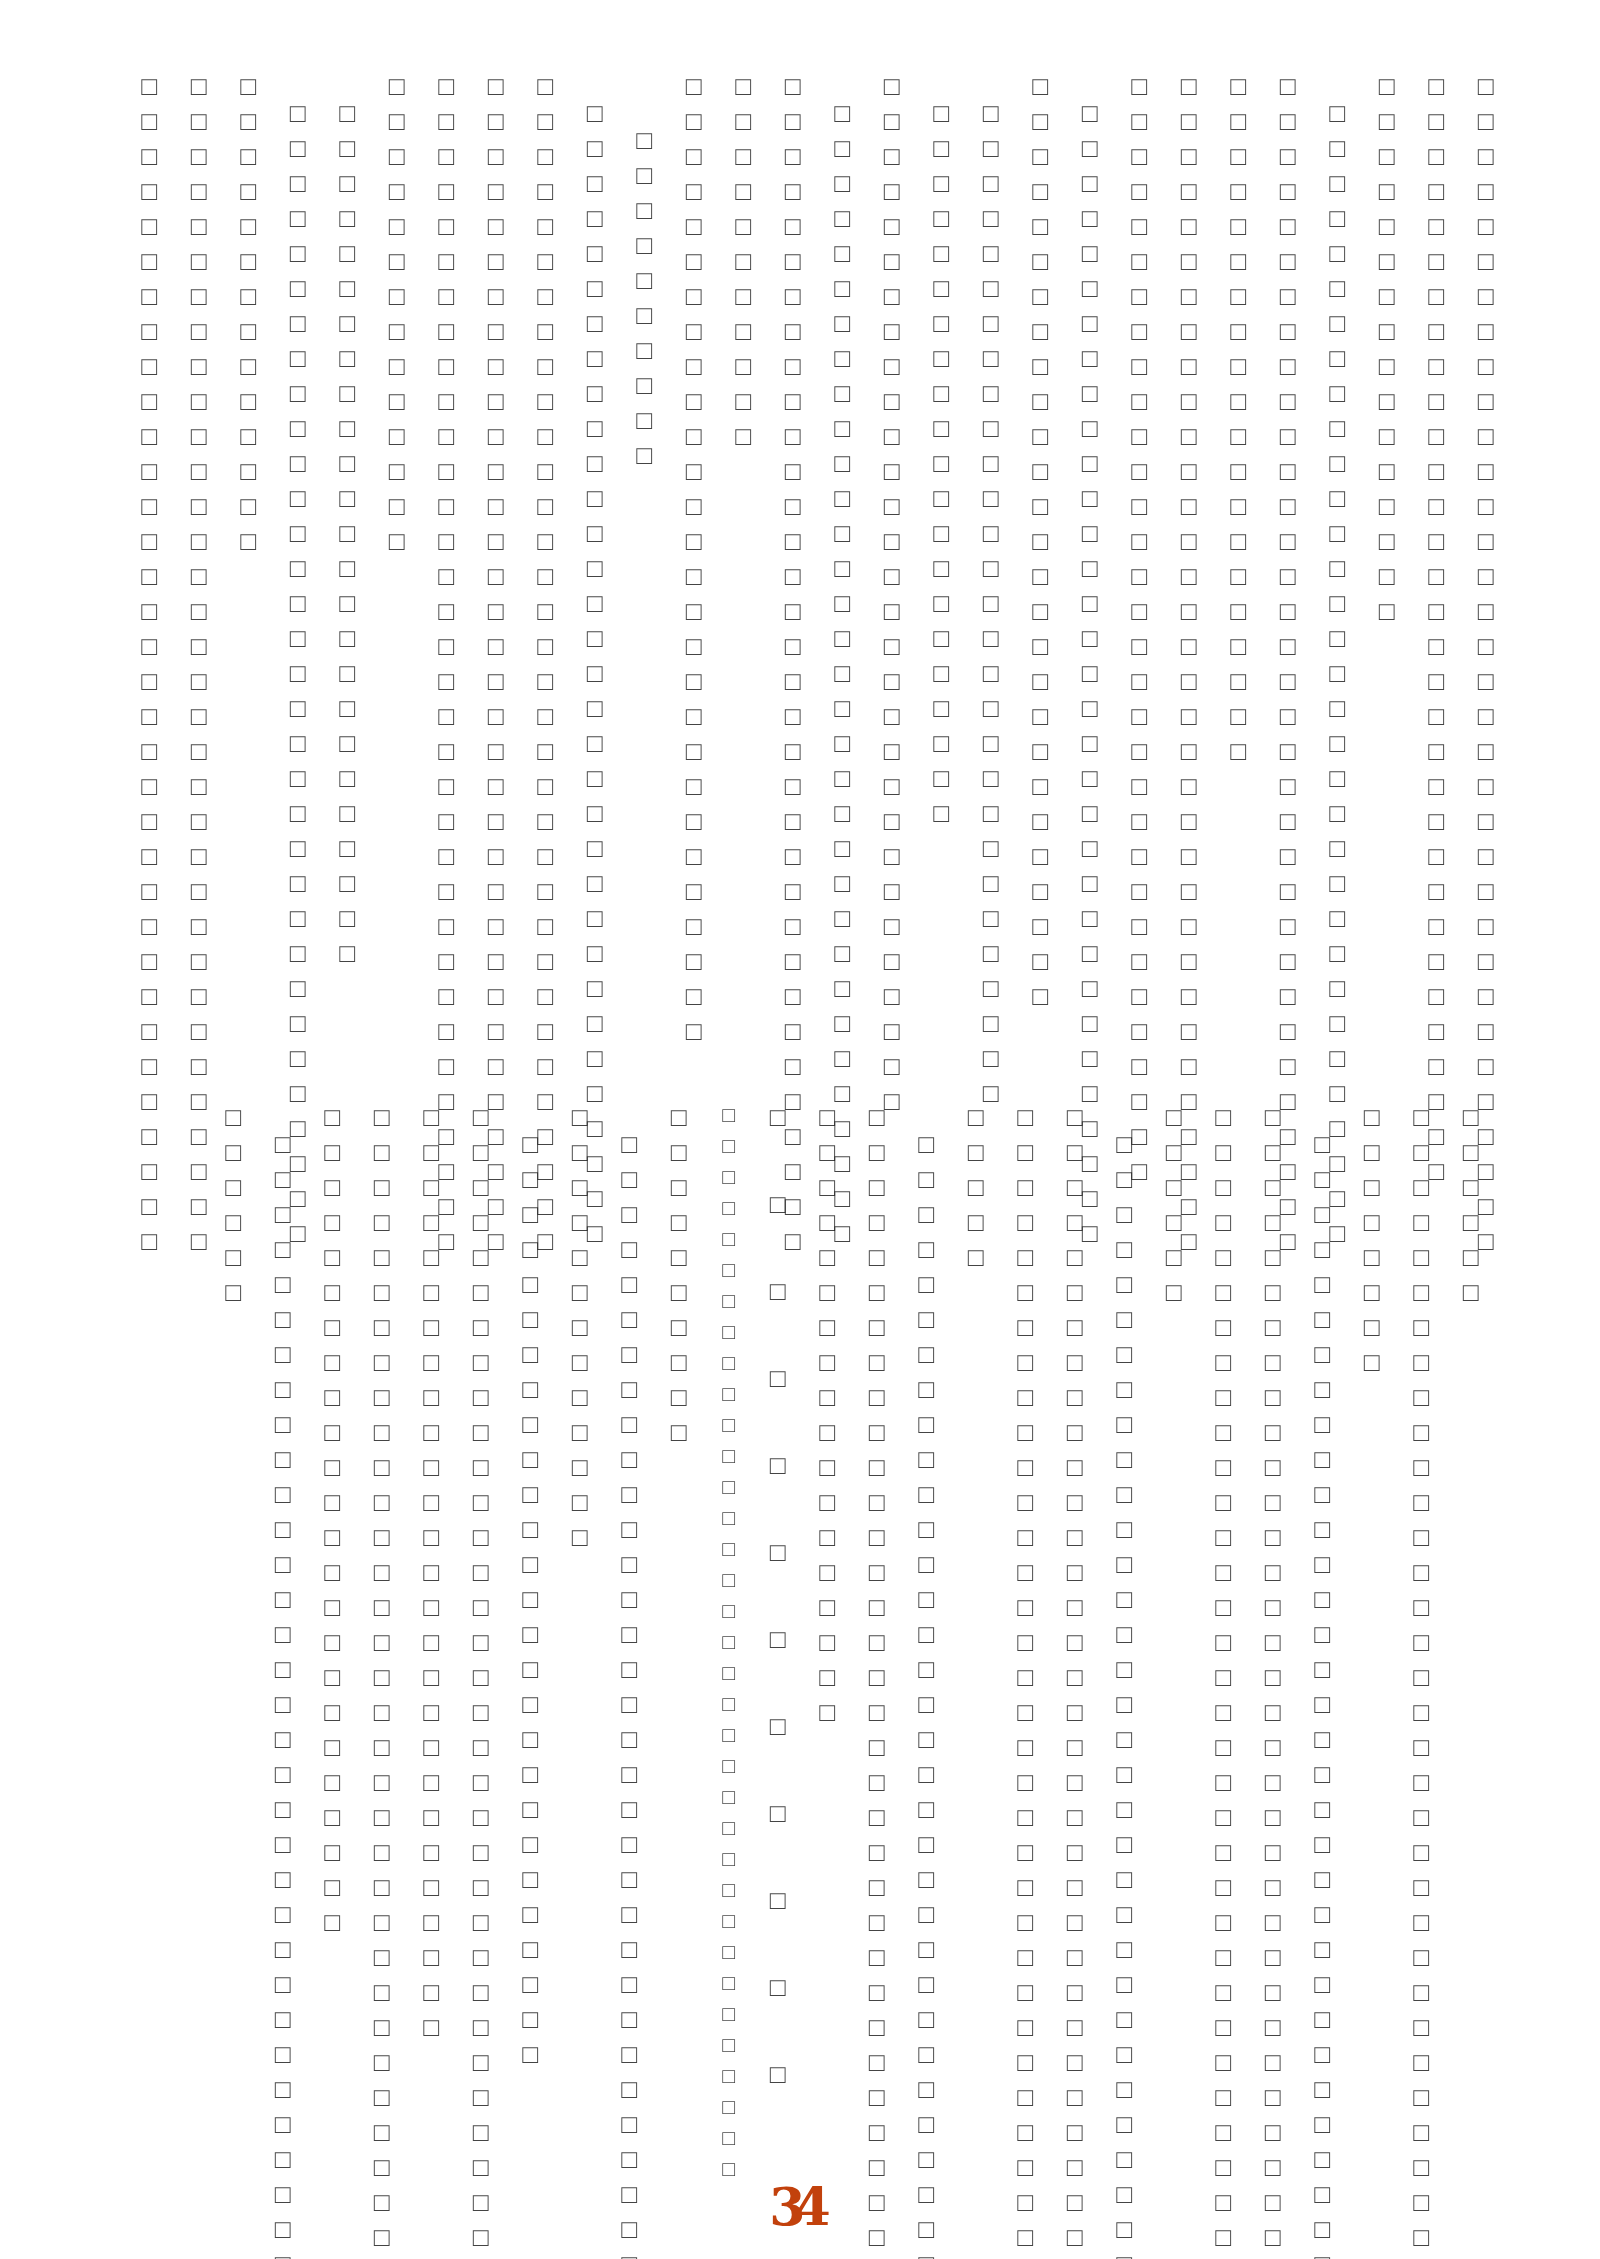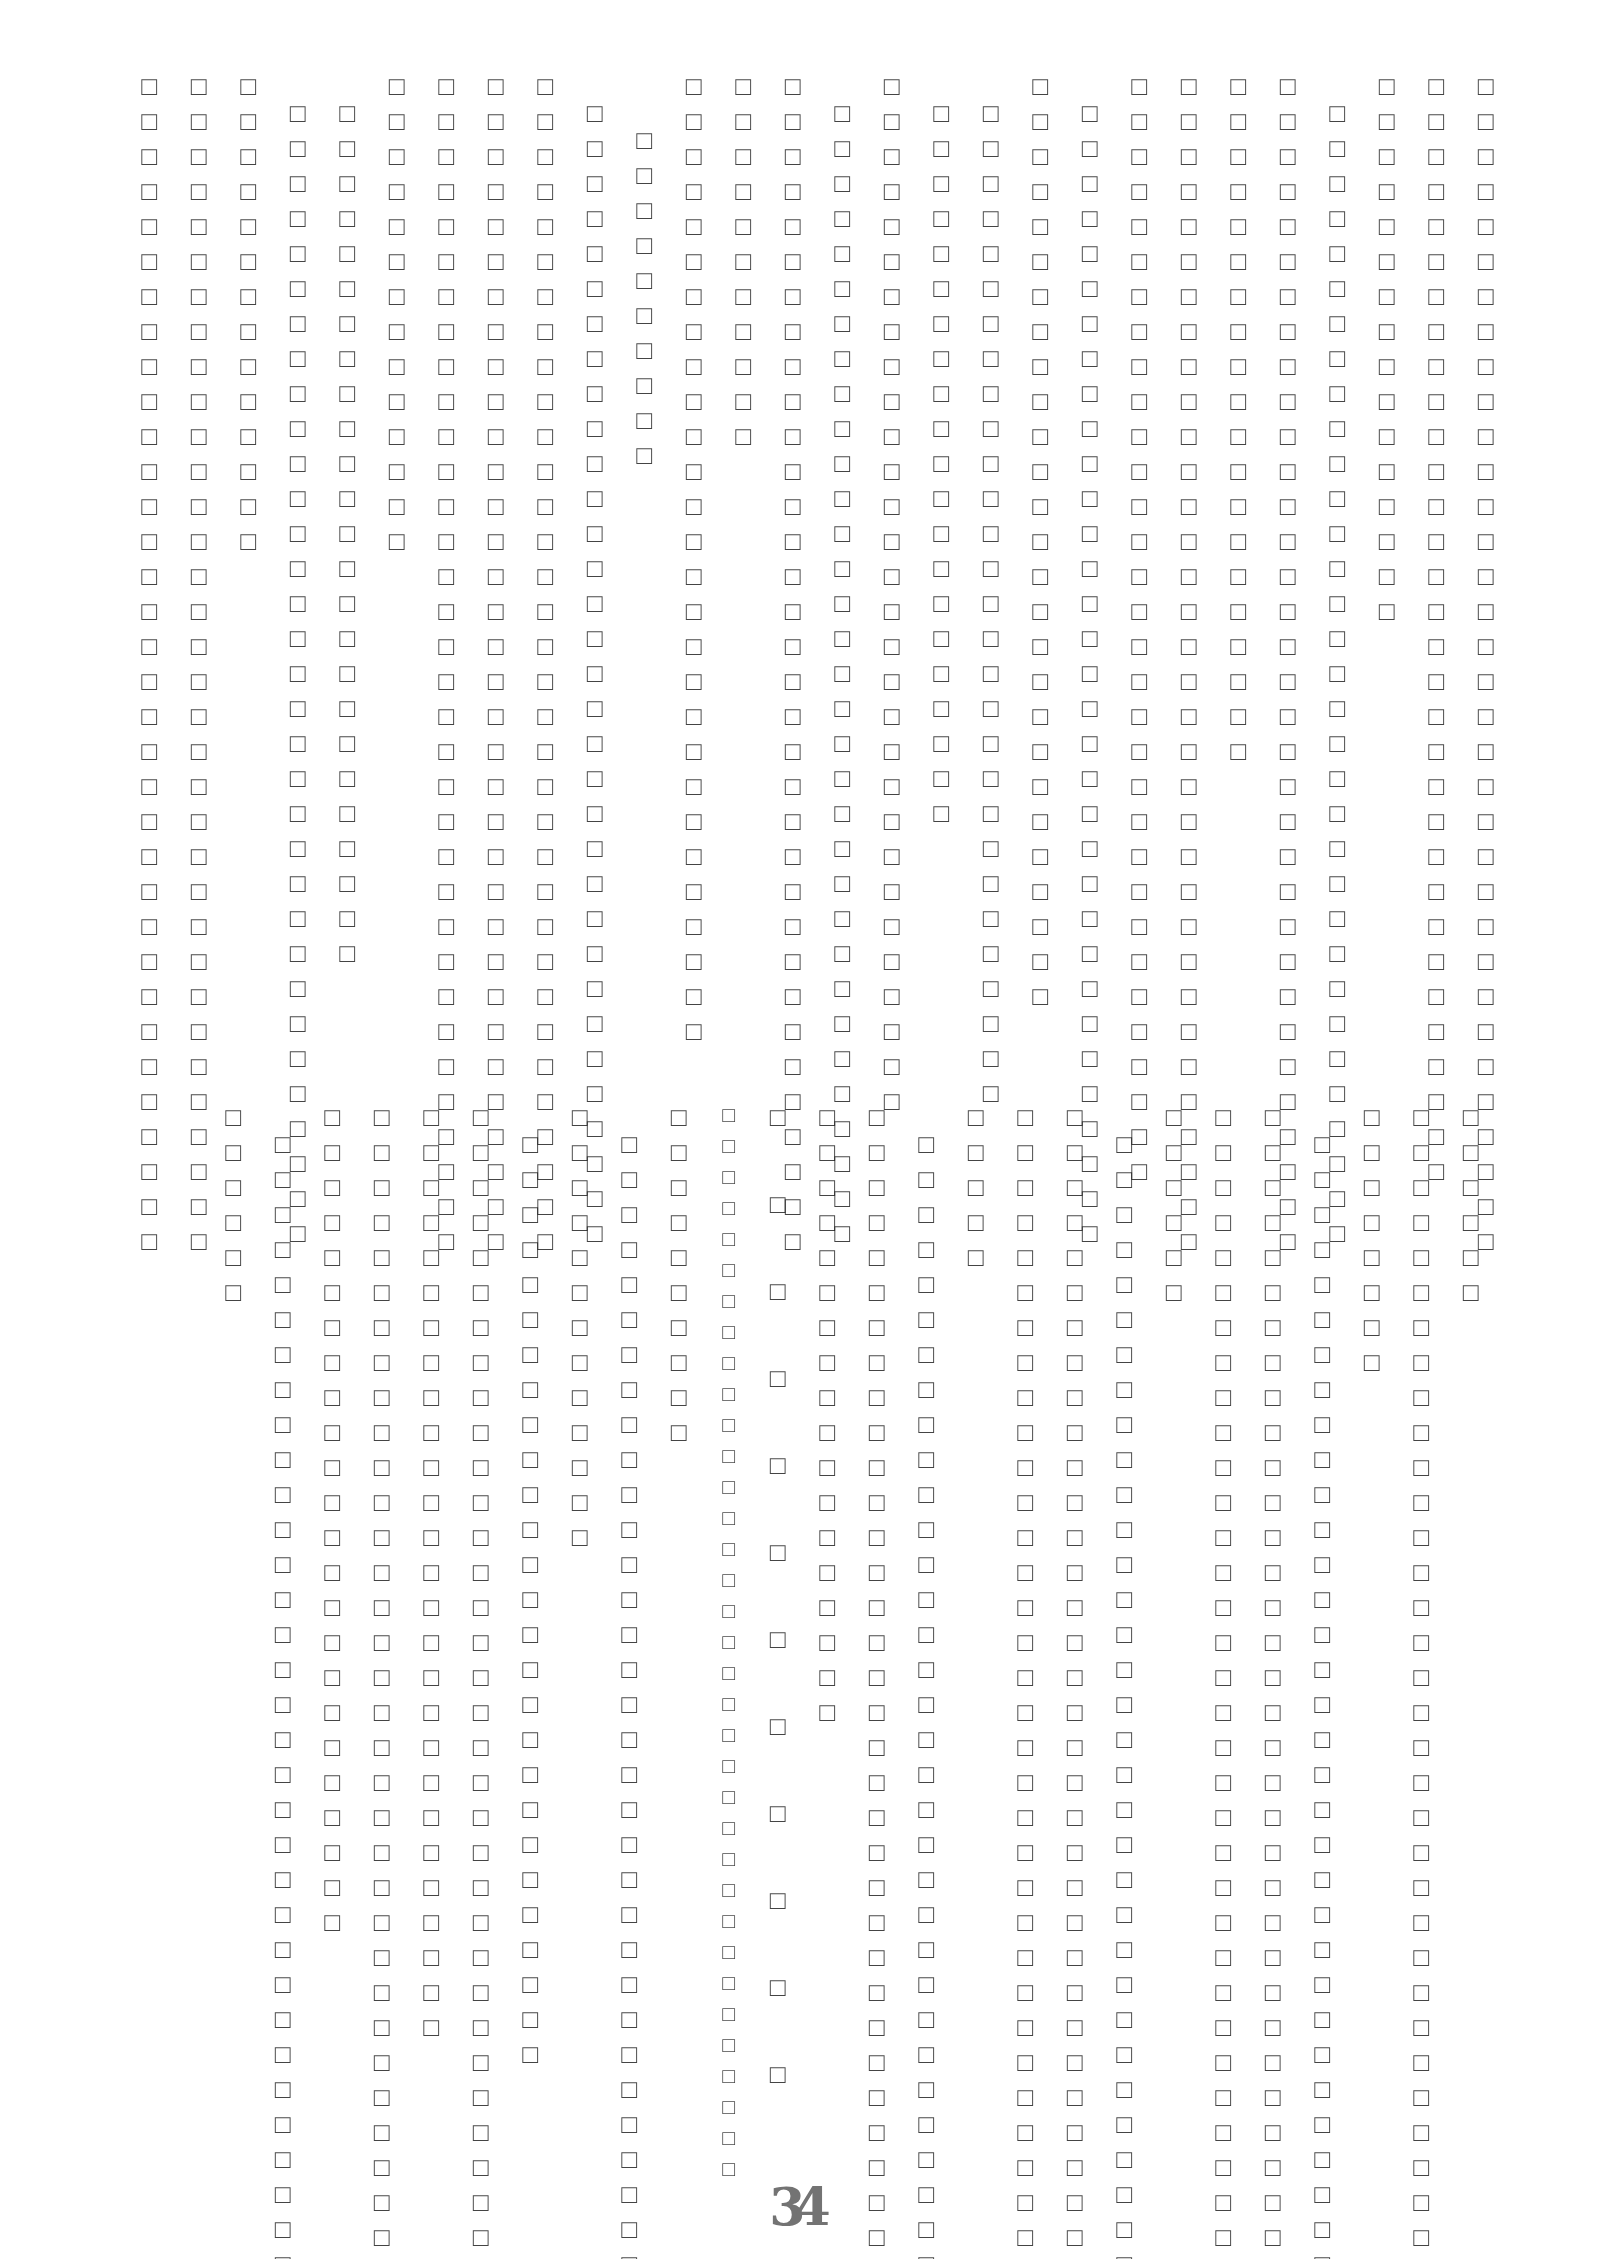--- a/index.html
+++ b/index.html
@@ -54,21 +54,21 @@
   .page-number {
     position: absolute;
     bottom: 22px;
     left: 50%;
     transform: translateX(-50%);
     font-family: "DejaVu Serif", "Liberation Serif", serif;
     font-weight: 700;
     font-size: 52px;
     letter-spacing: -11px;
     padding-right: 11px; 
-    color: #737373;
+    color: #c2410c;
   }
 </style>
 </head>
 <body>
 
 <div class="page">
 
   <div id="top-block" class="vblock">
       <p class="col">□□□□□□□□□□□□□□□□□□□□□□□□□□□□□□□□□□</p>
       <p class="col">□□□□□□□□□□□□□□□□□□□□□□□□□□□□□□□□</p>

